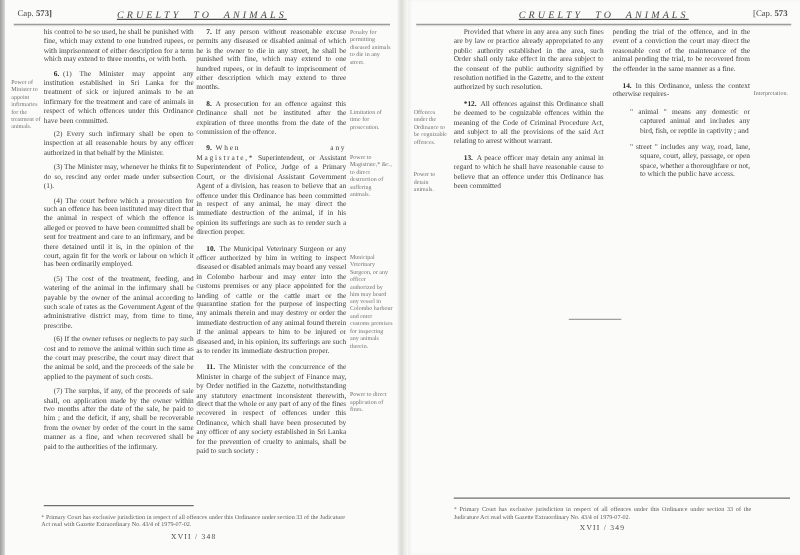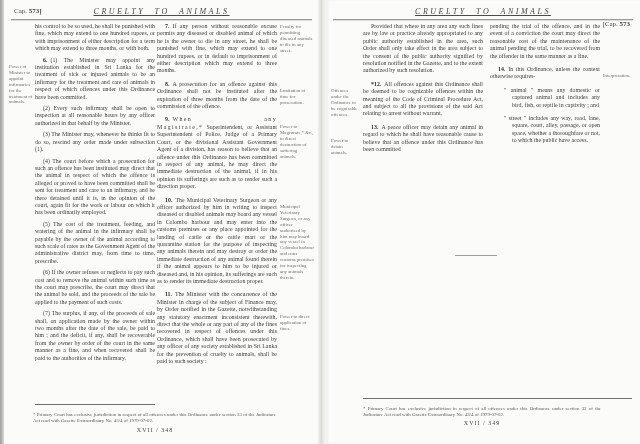--- a/index.html
+++ b/index.html
@@ -22,21 +22,21 @@
   .gutter{
     position:absolute;left:318px;top:0;width:8px;height:444px;
     background:linear-gradient(90deg,#f2f2ef,#d8d8d5 45%,#e4e4e1 55%,#f6f6f3);
   }
   .page-header{position:absolute;top:7px;left:0;right:0;height:12px;}
   .running-title{
     position:absolute;left:0;right:0;text-align:center;
     font-style:italic;font-size:8px;letter-spacing:2.5px;word-spacing:5px;color:#4a4a48;text-decoration:underline;
   }
   .cap-ref{position:absolute;left:10px;top:0;font-size:7px;color:#4a4a48;}
-  .cap-ref-right{position:absolute;right:10px;top:13px;font-size:7px;color:#4a4a48;margin-left:15px;}
+  .cap-ref-right{position:absolute;right:10px;top:0;font-size:7px;color:#4a4a48;margin-left:15px;}
   .cap-num{font-weight:bold;}
   .header-rule{
     position:absolute;top:19px;left:7px;right:7px;height:1px;
     background:#9b9b98;box-shadow:0 1px 0 #dcdcd9;
   }
   .col{
     position:absolute;top:23px;
     width:120px;
     font-size:5.9px;line-height:7.4px;
     text-align:justify;color:#414140;

